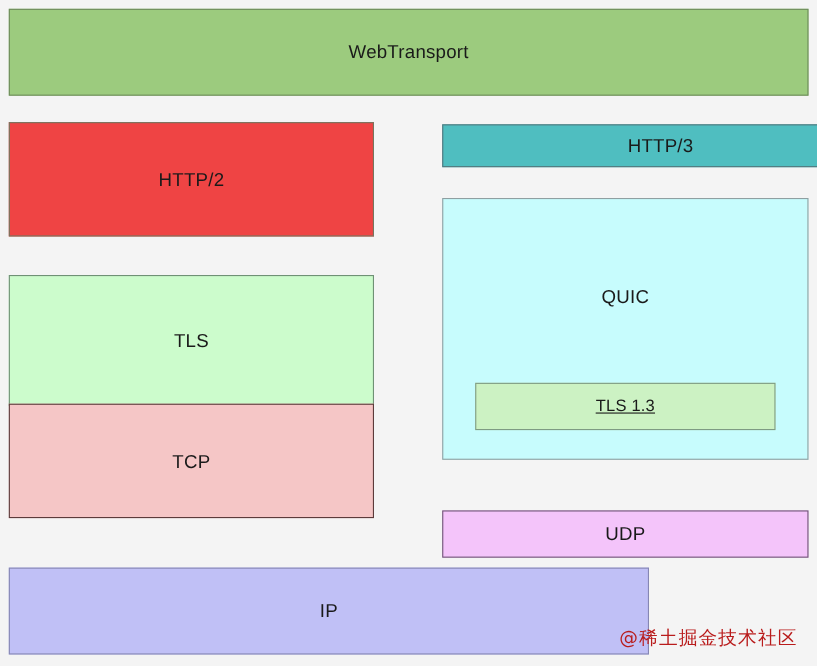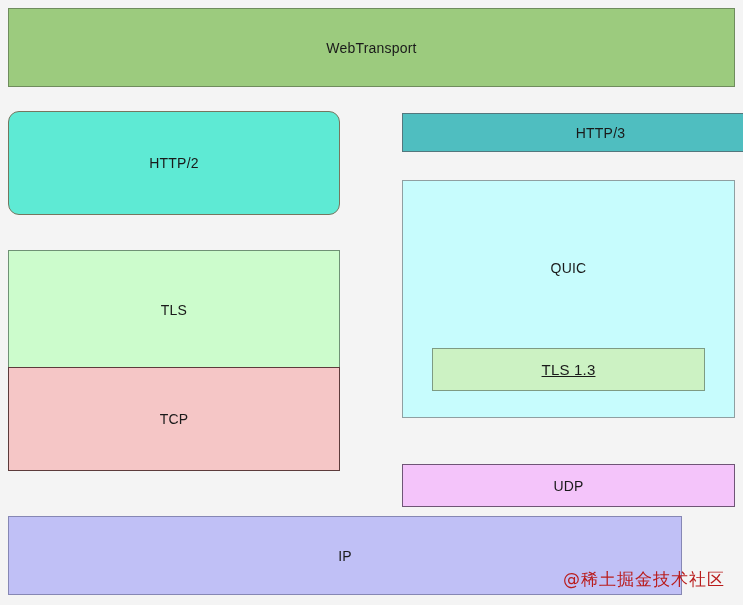--- a/index.html
+++ b/index.html
@@ -21,44 +21,43 @@
     background: #f4f4f4;
   }
   .box {
     position: absolute;
     box-sizing: border-box;
     border: 1px solid #7a7a7a;
     display: flex;
     align-items: center;
     justify-content: center;
     color: #1a1a1a;
-    font-size: 14px;
+    font-size: 17px;
     font-family: "Liberation Sans", sans-serif;
     line-height: 1;
     letter-spacing: 0.2px;
   }
   .box-label {
     position: relative;
     z-index: 2;
     pointer-events: none;
   }
 
   
   .box-webtransport {
     left: 8px;  top: 8px;
     width: 727px; height: 79px;
     background: #9ccb7e;
     border-color: #6f8c5d;
   }
   .box-http2 {
     left: 8px;  top: 111px;
     width: 332px; height: 104px;
-    background: #5eead4;
+    background: #ef4444;
     border-color: #76765f;
-    border-radius: 11px;
   }
   .box-tls {
     left: 8px;  top: 250px;
     width: 332px; height: 119px;
     background: #ccfccc;
     border-color: #6f9175;
   }
   .box-tcp {
     left: 8px;  top: 367px;
     width: 332px; height: 104px;
@@ -92,21 +91,21 @@
   }
   .box-udp {
     left: 402px; top: 442px;
     width: 333px; height: 43px;
     background: #f4c4fa;
     border-color: #6f5576;
     margin-top: 22px;
   }
   .box-ip {
     left: 8px;  top: 516px;
-    width: 674px; height: 79px;
+    width: 582px; height: 79px;
     background: #c0c0f6;
     border-color: #8687b4;
   }
 
   .watermark {
     position: absolute;
     right: 18px;
     bottom: 14px;
     font-size: 17px;
     color: #b91c1c;

